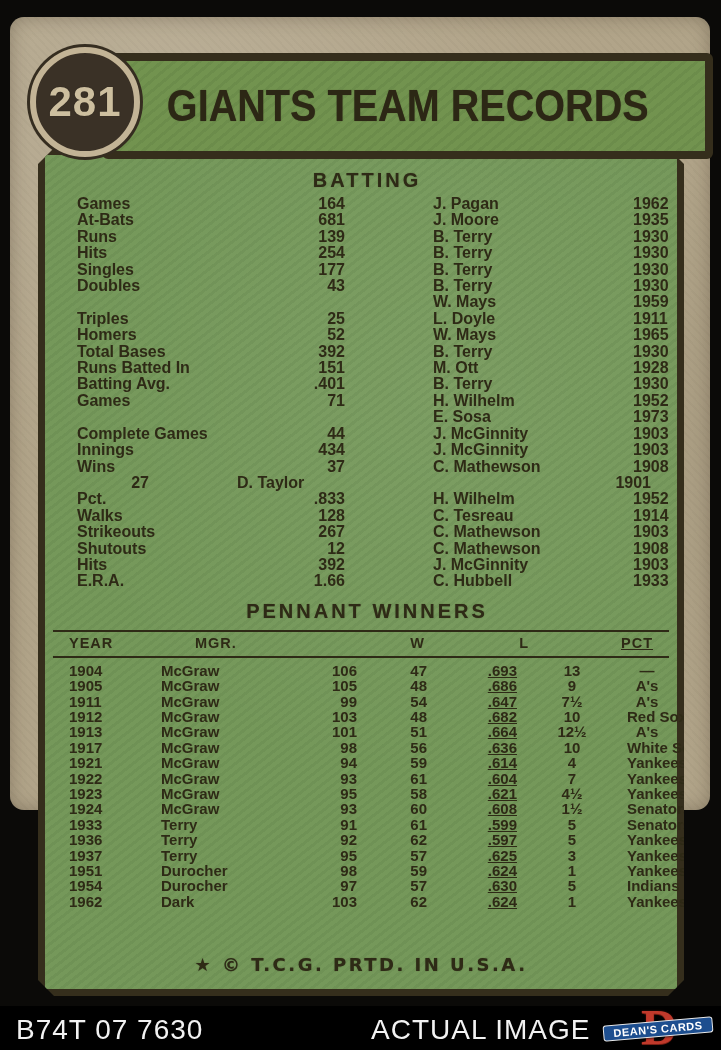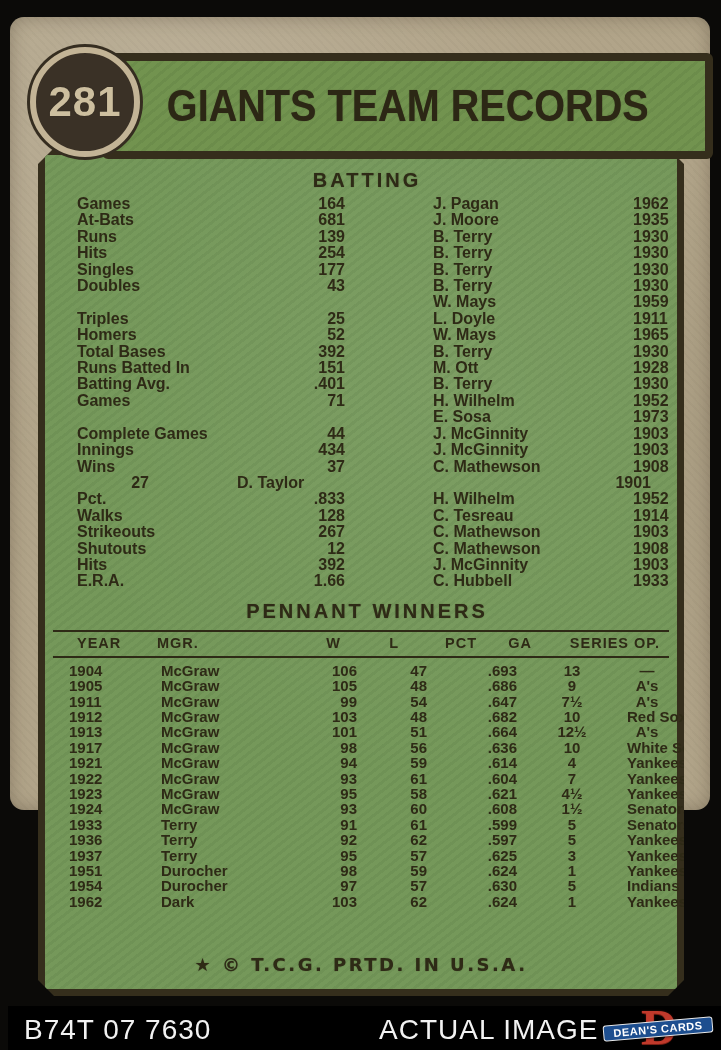--- a/index.html
+++ b/index.html
@@ -45,37 +45,37 @@
   .stat-rows{font-size:16px;font-weight:bold;line-height:16.4px;}
   .srow{display:flex;padding:0 26px 0 32px;white-space:nowrap;}
   .s-label{flex:0 0 196px;}
   .s-val{flex:0 0 72px;text-align:right;}
   .s-player{flex:0 0 200px;padding-left:88px;}
   .s-year{flex:1;text-align:right;}
 
   
   .pw-rule{height:2px;background:#2e2a16;margin:3px 8px 0 8px;}
   .pw-head,.pw-row{display:flex;align-items:center;white-space:nowrap;font-weight:bold;}
-  .pw-head{font-size:14.5px;letter-spacing:1px;padding:3px 10px 2px 18px;}
+  .pw-head{font-size:14.5px;letter-spacing:1px;padding:3px 10px 2px 10px;gap:46px;}
   .pw-row{font-size:15px;line-height:15.4px;padding:0 10px;gap:12px;}
   .pw-rows{padding-top:5px;}
   .c-year{flex:0 0 80px;padding-left:14px;}
   .c-mgr{flex:0 0 128px;}
   .c-w{flex:0 0 56px;text-align:right;}
   .c-l{flex:0 0 58px;text-align:right;}
-  .c-pct{flex:0 0 78px;text-align:right;}
+  .c-pct{flex:0 0 78px;text-align:right;text-decoration:underline;}
   .c-ga{flex:0 0 86px;text-align:center;}
   .c-op{flex:1;text-align:center;}
 
   .tcg-footer{position:absolute;left:0;right:0;bottom:14px;text-align:center;
     font-size:18px;font-weight:bold;letter-spacing:2.5px;color:#2e2a16;
     font-family:"DejaVu Sans","Liberation Sans",sans-serif;text-shadow:0 0 1px rgba(40,40,20,.5);}
 
   
-  .bottom-bar{position:absolute;left:8px;right:0;bottom:0;height:44px;background:#000;}
+  .bottom-bar{position:absolute;left:0;right:0;bottom:0;height:44px;background:#000;}
   .bar-code{position:absolute;left:16px;top:8px;color:#f2f2f2;font-size:28px;letter-spacing:1px;}
   .bar-label{position:absolute;left:371px;top:8px;color:#f2f2f2;font-size:28px;letter-spacing:1px;}
   .logo{position:absolute;right:6px;top:0px;width:112px;height:46px;}
   .logo-d{position:absolute;left:38px;top:-4px;font-family:"Liberation Serif",serif;font-weight:bold;
     font-size:50px;line-height:50px;color:#c0392b;text-shadow:0 1px 0 #7a1f14,0 0 2px #5a1810;}
   .logo-ribbon{position:absolute;left:0px;top:15px;width:108px;background:#1d4e8f;
     border:1px solid #e8e8e8;border-radius:3px;transform:rotate(-5deg);
     color:#fff;font-size:11px;font-weight:bold;letter-spacing:0.5px;text-align:center;
     padding:1px 0;box-shadow:0 1px 2px rgba(0,0,0,.6);}
 </style>

